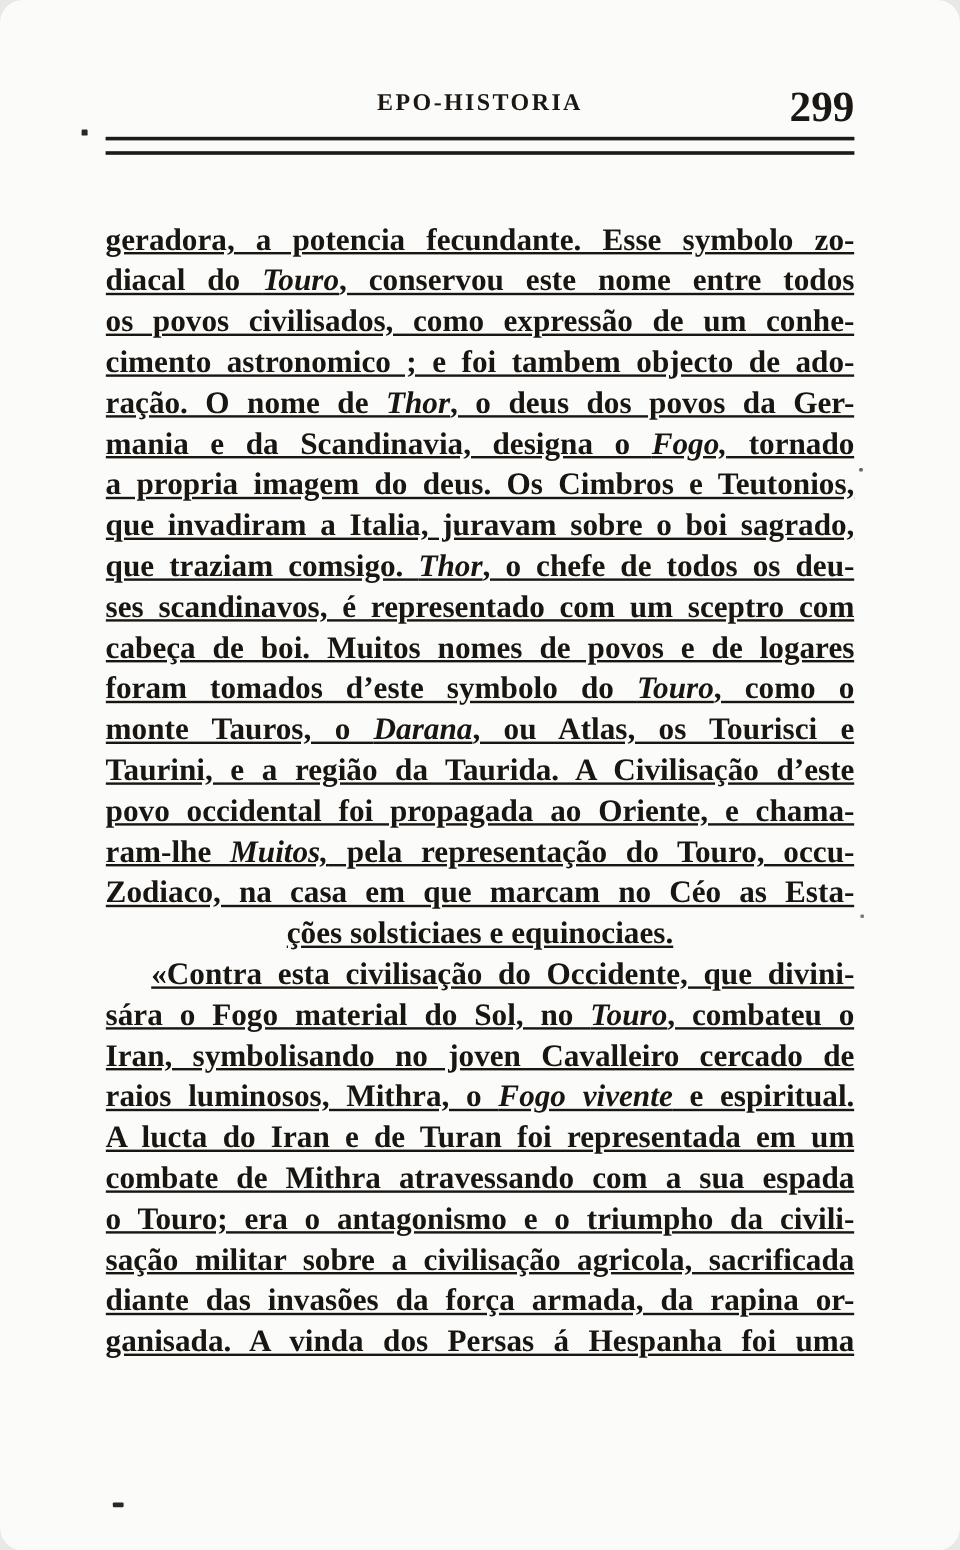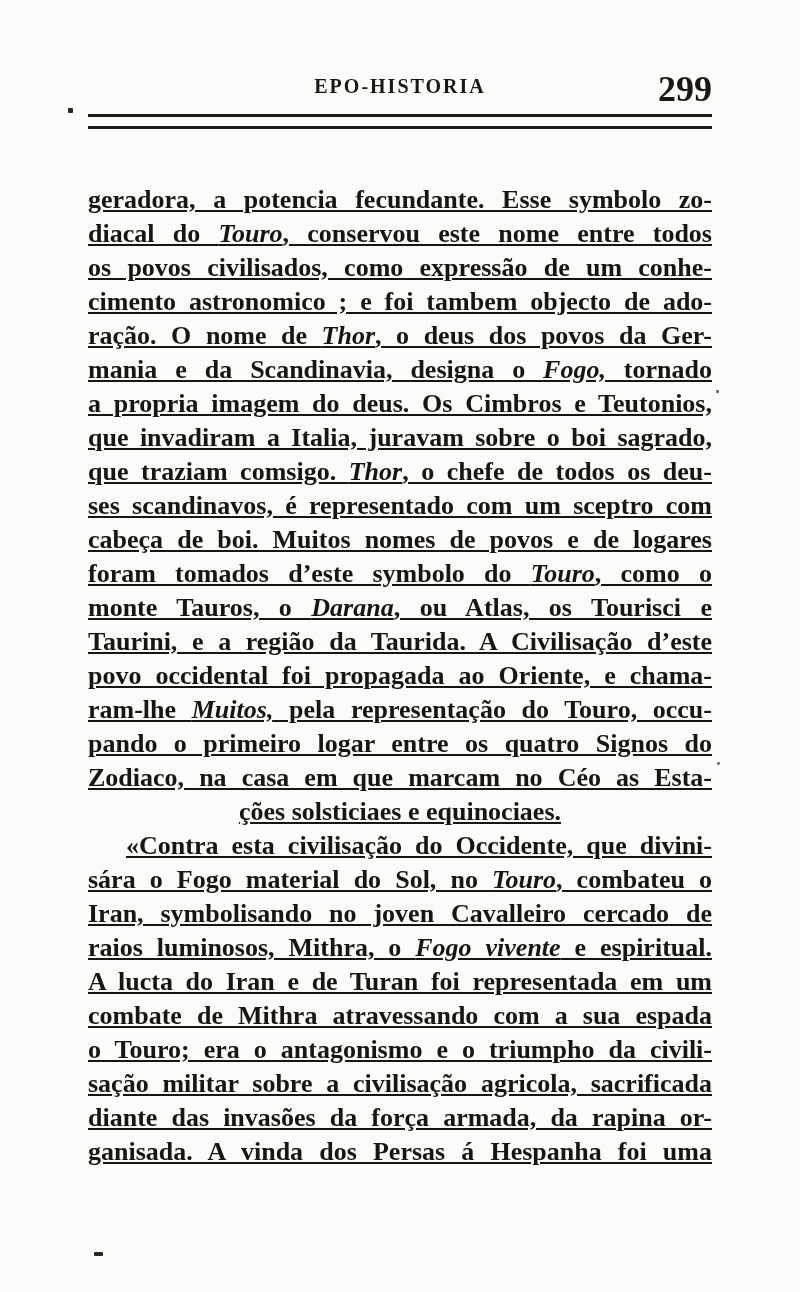--- a/index.html
+++ b/index.html
@@ -9,20 +9,21 @@
   }
   .page {
     position: relative;
     width: 800px;
     height: 1292px;
     margin: 0 auto;
     background: #fbfbf9;
     overflow: hidden;
     color: #17140f;
     font-family: "Liberation Serif", "DejaVu Serif", serif;
+    border-radius: 19px;
   }
   
   .running-title {
     position: absolute;
     top: 75px;
     left: 0;
     width: 100%;
     text-align: center;
     font-size: 20px;
     font-weight: 700;
@@ -110,21 +111,20 @@
         <div class="line"><span>a propria imagem do deus. Os Cimbros e Teutonios,</span></div>
         <div class="line"><span>que invadiram a Italia, juravam sobre o boi sagrado,</span></div>
         <div class="line"><span>que traziam comsigo. </span><span class="it">Thor</span><span>, o chefe de todos os deu-</span></div>
         <div class="line"><span>ses scandinavos, é representado com um sceptro com</span></div>
         <div class="line"><span>cabeça de boi. Muitos nomes de povos e de logares</span></div>
         <div class="line"><span>foram tomados d’este symbolo do </span><span class="it">Touro</span><span>, como o</span></div>
         <div class="line"><span>monte Tauros, o </span><span class="it">Darana</span><span>, ou Atlas, os Tourisci e</span></div>
         <div class="line"><span>Taurini, e a região da Taurida. A Civilisação d’este</span></div>
         <div class="line"><span>povo occidental foi propagada ao Oriente, e chama-</span></div>
         <div class="line"><span>ram-lhe </span><span class="it">Muitos,</span><span> pela representação do Touro, occu-</span></div>
-        <div class="line"><span>pando o primeiro logar entre os quatro Signos do</span></div>
         <div class="line"><span>Zodiaco, na casa em que marcam no Céo as Esta-</span></div>
         <div class="line noj"><span>ções solsticiaes e equinociaes.</span></div>
       </div>
       <div class="paragraph">
         <div class="line indent"><span>«Contra esta civilisação do Occidente, que divini-</span></div>
         <div class="line"><span>sára o Fogo material do Sol, no </span><span class="it">Touro</span><span>, combateu o</span></div>
         <div class="line"><span>Iran, symbolisando no joven Cavalleiro cercado de</span></div>
         <div class="line"><span>raios luminosos, Mithra, o </span><span class="it">Fogo vivente</span><span> e espiritual.</span></div>
         <div class="line"><span>A lucta do Iran e de Turan foi representada em um</span></div>
         <div class="line"><span>combate de Mithra atravessando com a sua espada</span></div>

